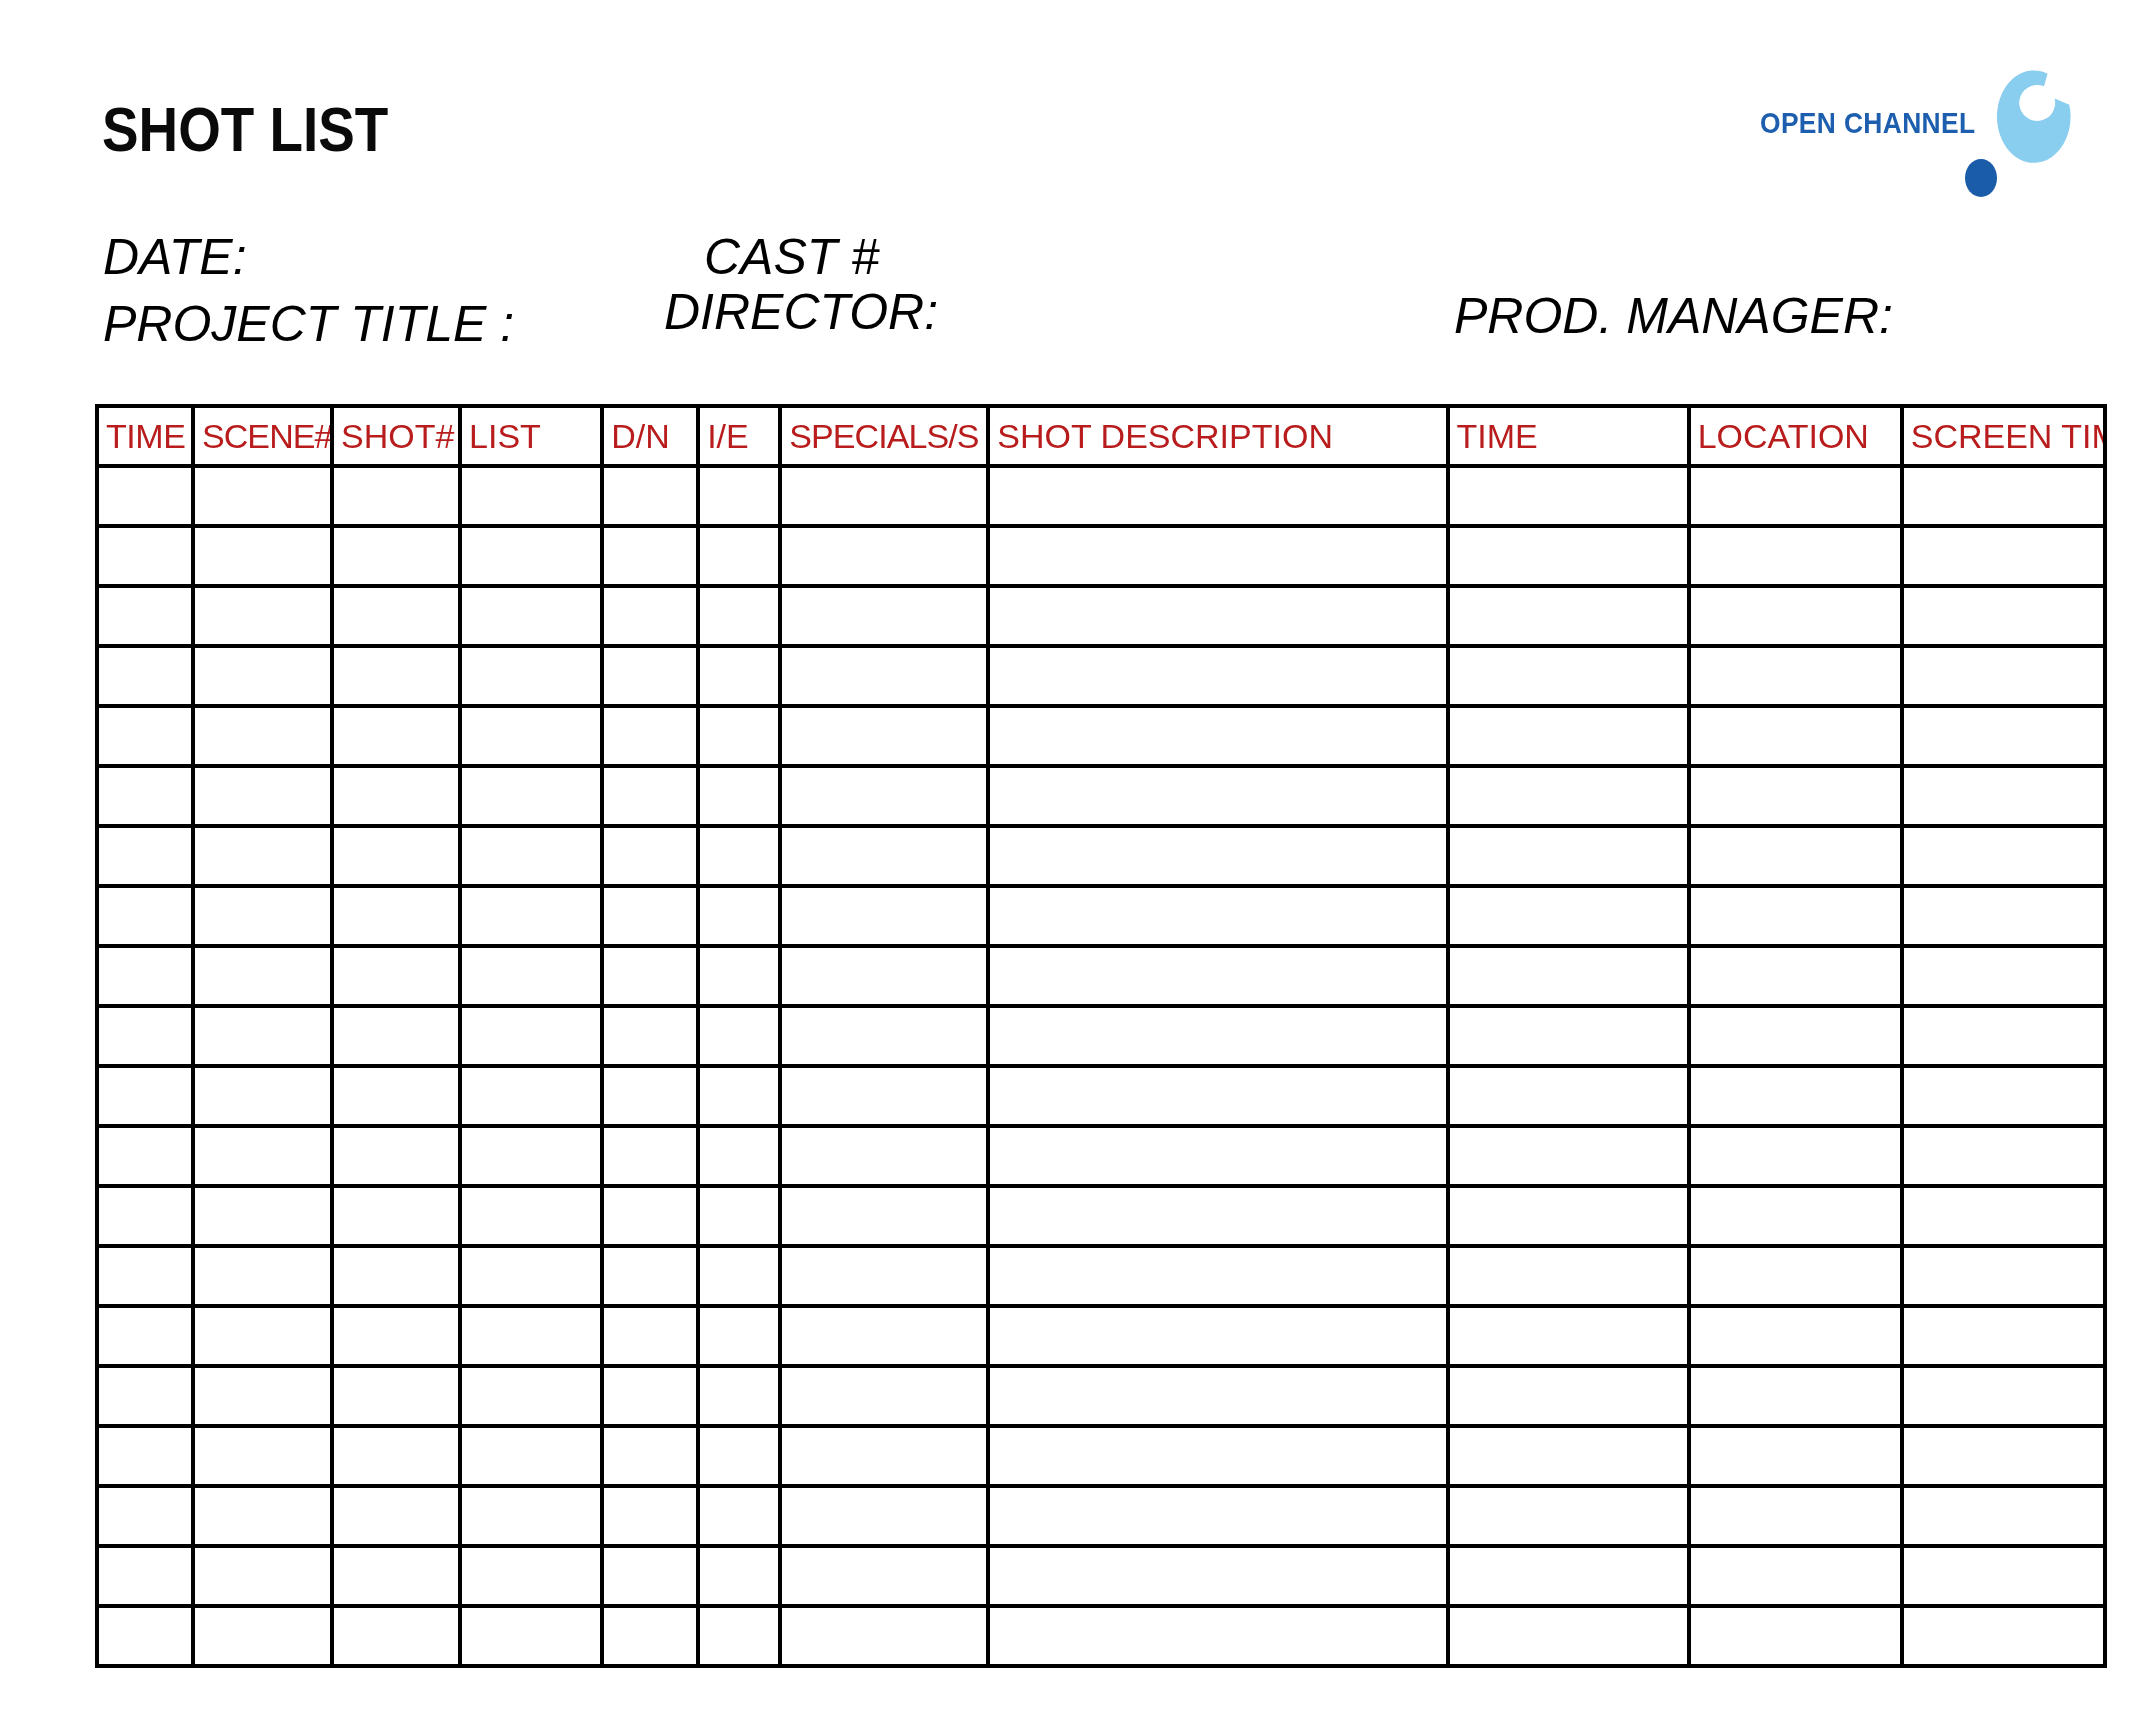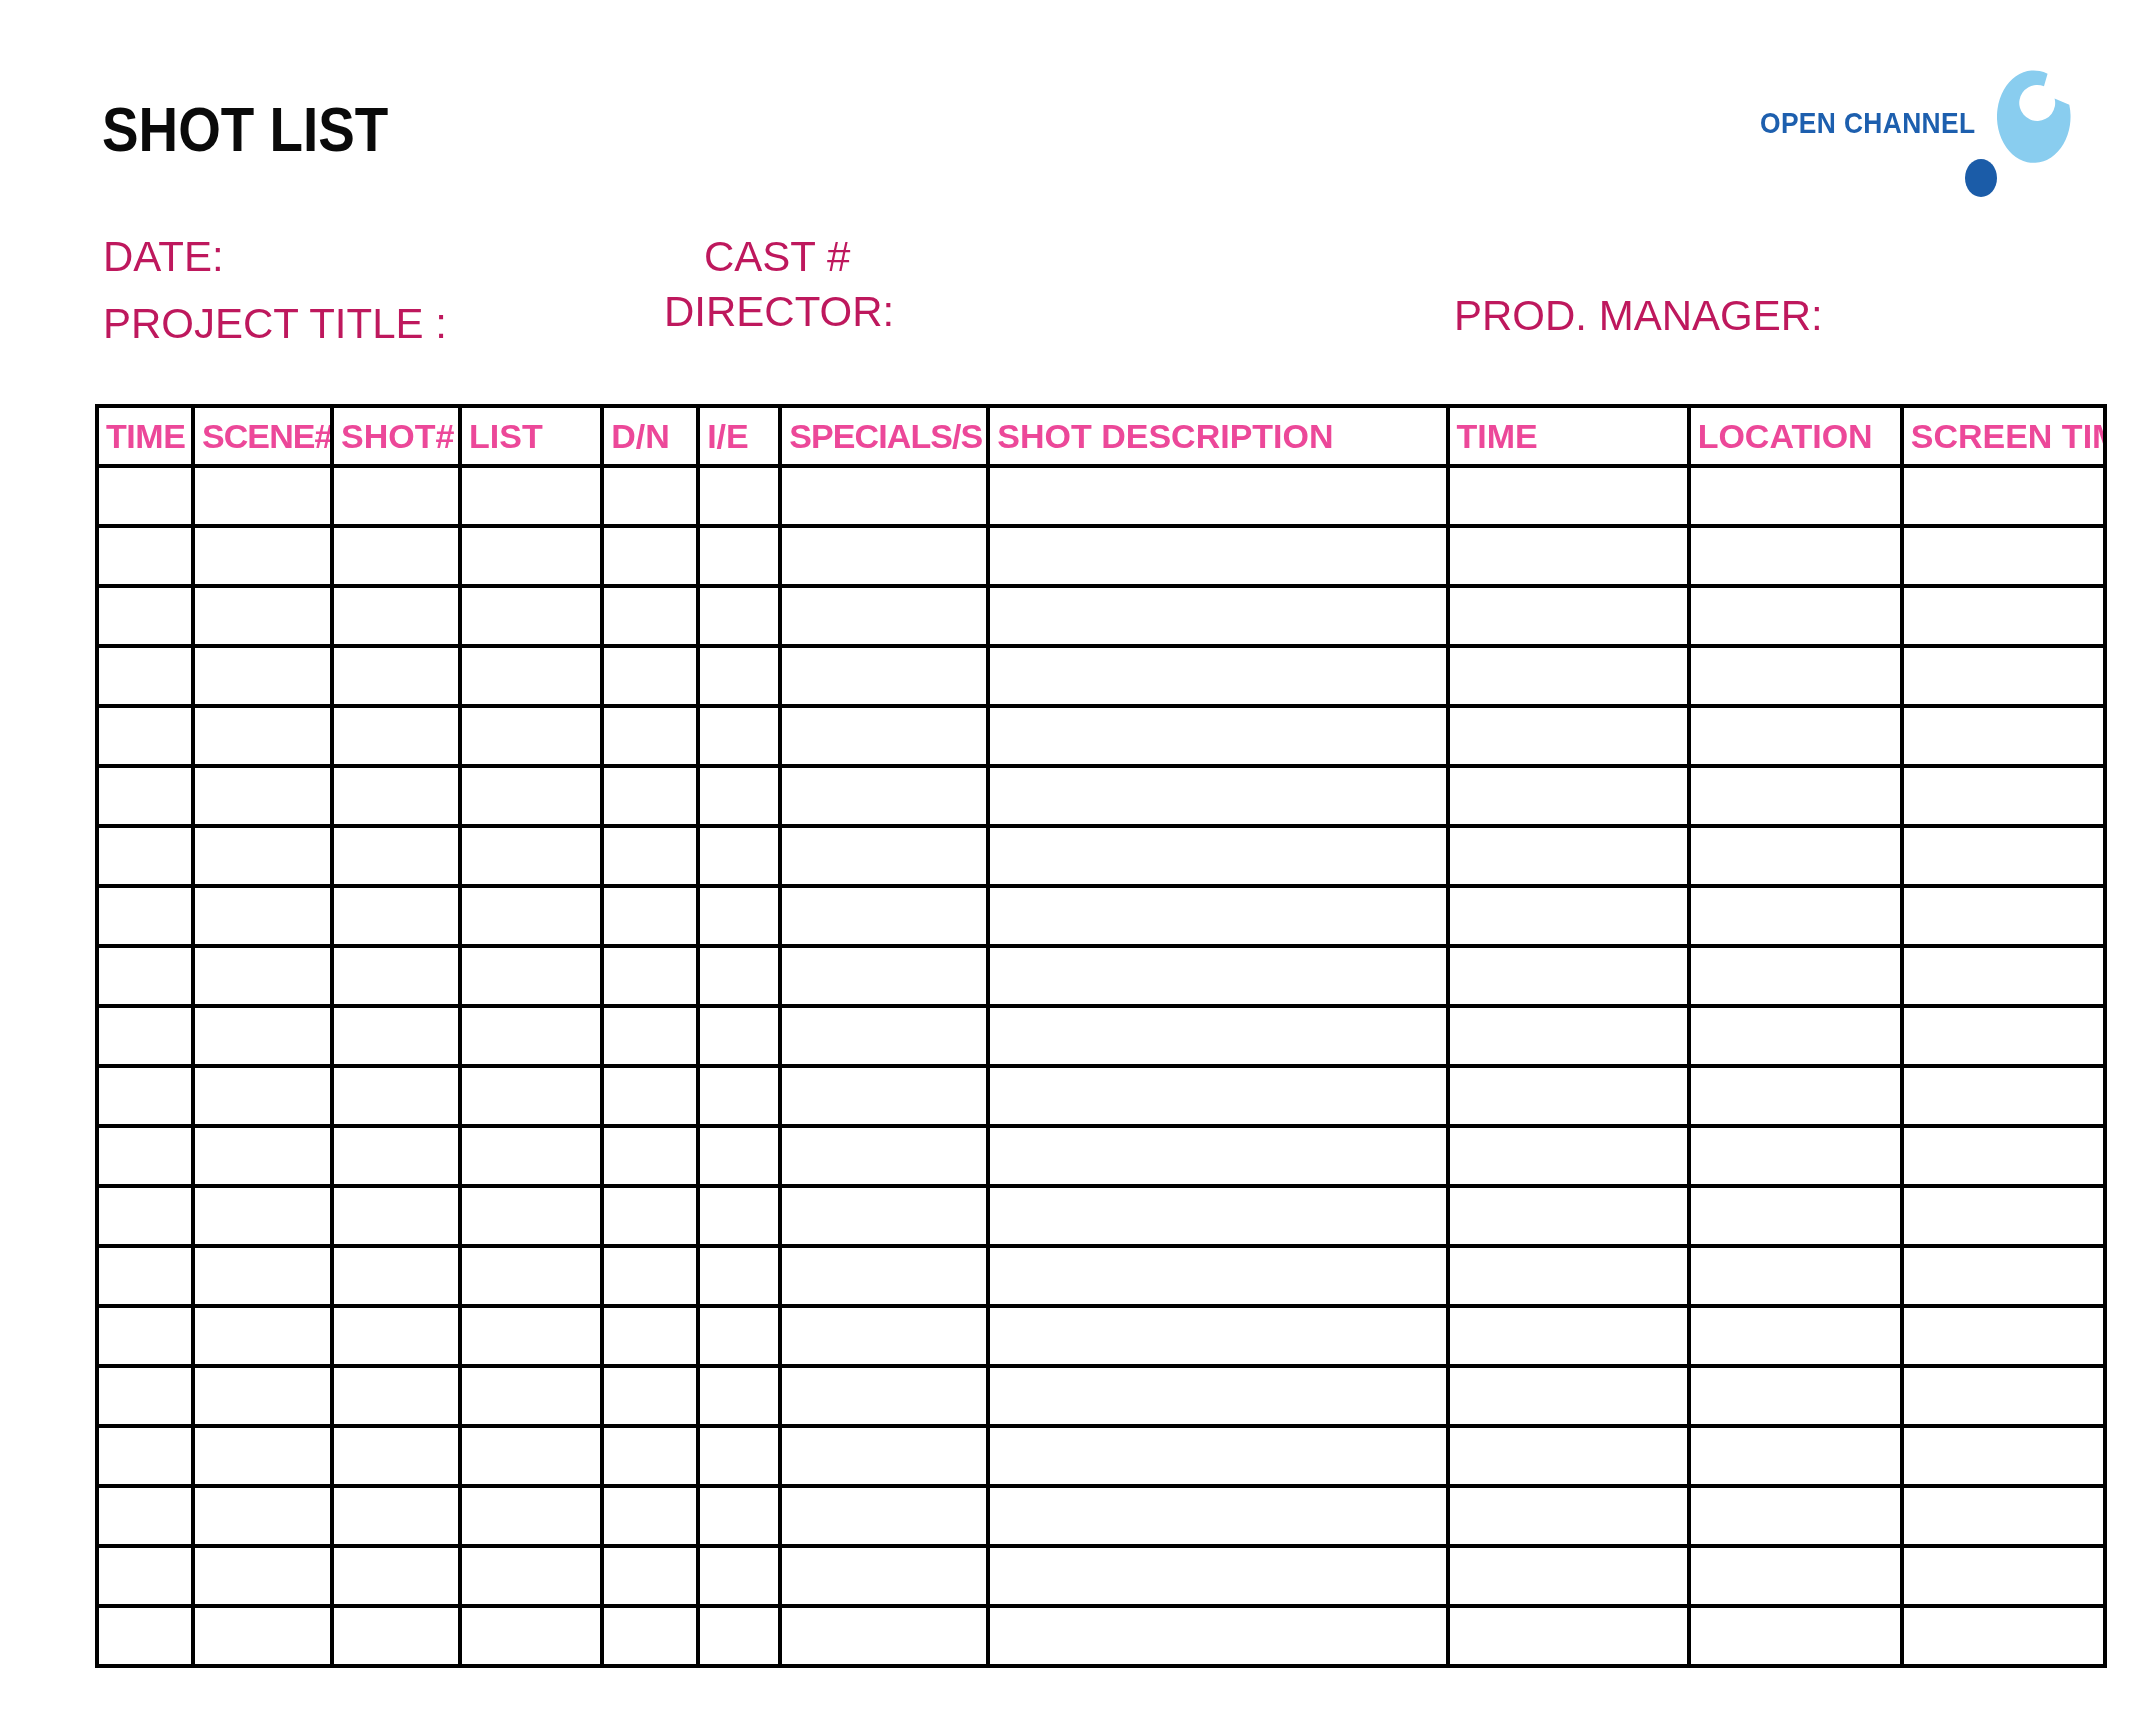--- a/index.html
+++ b/index.html
@@ -18,41 +18,42 @@
     font-size:30px;font-weight:bold;line-height:30px;white-space:nowrap;
     transform:scaleX(0.88);transform-origin:left top;color:#1d5fae;letter-spacing:0.4px;
   }
   .brand-mark{position:absolute;left:1997px;top:67px;width:77px;height:96px;}
   .brand-dot{
     position:absolute;left:1965px;top:159px;width:32px;height:38px;
     border-radius:50%;background:#1b5ca8;
   }
   
   .meta-label{
-    position:absolute;font-size:42px;line-height:40px;white-space:nowrap;color:#be185d;
+    position:absolute;font-size:50px;line-height:40px;white-space:nowrap;color:#000000;
     letter-spacing:0px;
+    font-style:italic;
   }
   .lbl-date{left:103px;top:237px;}
   .lbl-page{left:704px;top:237px;}
   .lbl-project{left:103px;top:304px;}
   .lbl-director{left:664px;top:292px;}
   .lbl-prodmgr{left:1454px;top:296px;}
   
   table.shot-table{
     position:absolute;left:95px;top:404px;width:2012px;
     border-collapse:collapse;table-layout:fixed;background:#fff;
   }
   .shot-table th,.shot-table td{
     border:4.3px solid #000;padding:0;margin:0;overflow:hidden;
   }
   .shot-table thead tr{height:60px;}
   .shot-table tbody tr{height:60px;}
   .shot-table th{
-    font-size:34px;font-weight:bold;white-space:nowrap;vertical-align:middle;
-    text-align:left;padding-left:6.9px;color:#ec4899;
+    font-size:34px;font-weight:normal;white-space:nowrap;vertical-align:middle;
+    text-align:left;padding-left:6.9px;color:#b91c1c;
   }
   
   .col-time{width:96px;} .col-scene{width:139px;} .col-shot{width:128px;}
   .col-page{width:142px;} .col-dn{width:96px;} .col-ie{width:82px;}
   .col-location{width:208px;} .col-description{width:459px;}
   .col-cast{width:241px;} .col-specials{width:213px;} .col-screen_time{width:203px;}
   
   .th-time{padding-left:5.2px;letter-spacing:-0.4px;}
   .th-scene{padding-left:1.7px;letter-spacing:-0.9px;}
   .th-shot{text-align:center;padding-left:0;}

